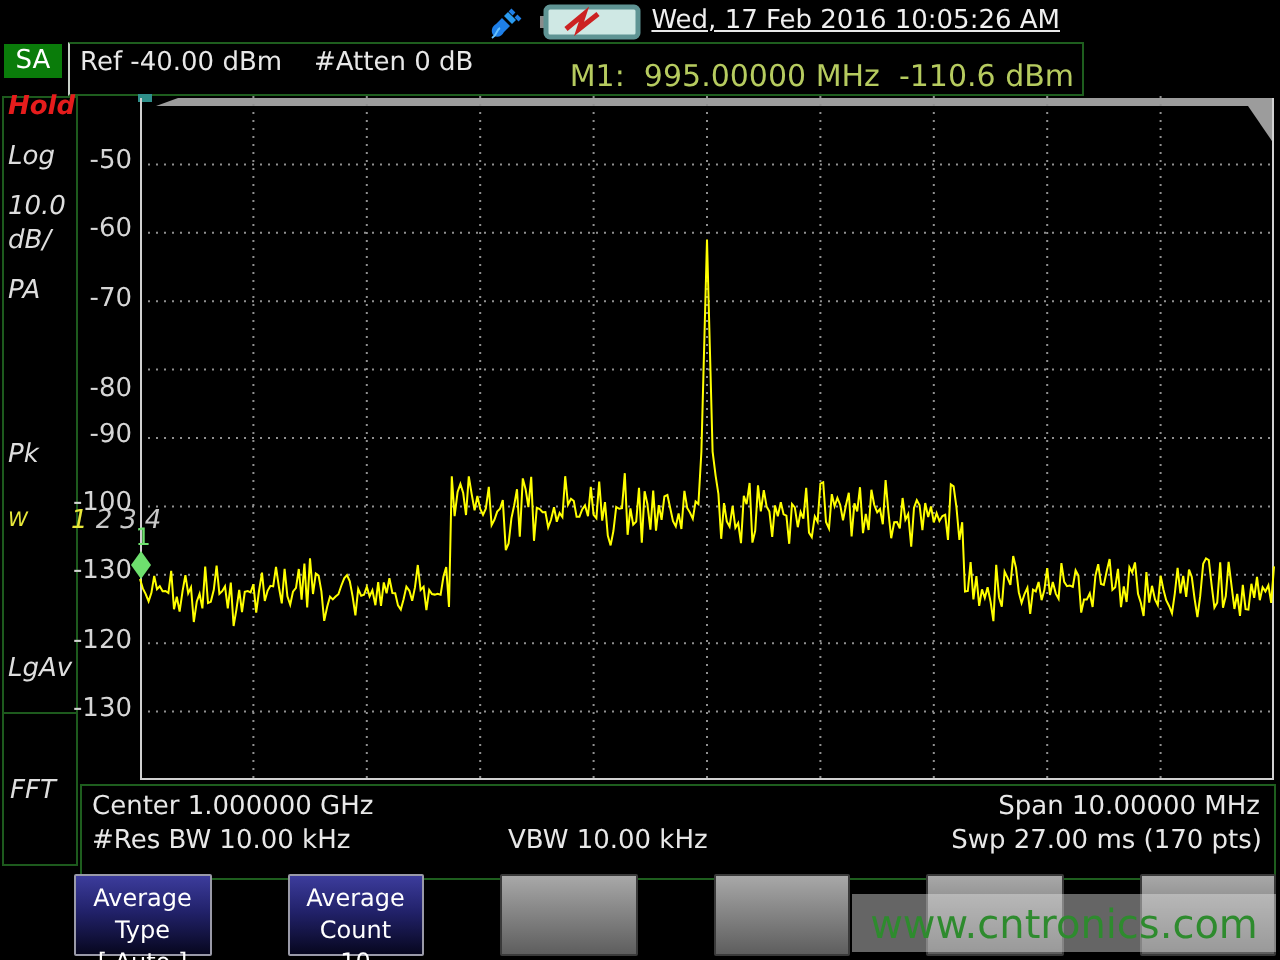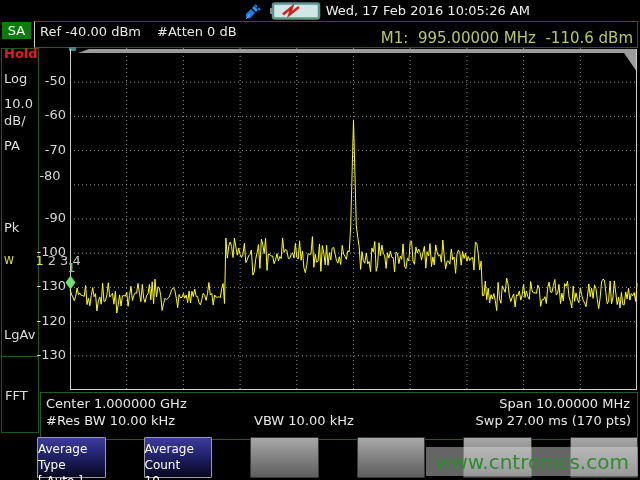--- a/index.html
+++ b/index.html
@@ -2,53 +2,53 @@
 <html><head>
 <meta charset="utf-8">
 <style>
   html,body{margin:0;padding:0;background:#222;}
   #screen{
     position:relative;width:640px;height:480px;background:#000;overflow:hidden;
     font-family:"DejaVu Sans",sans-serif;color:#e8e8e8;
   }
   
   #top-bar{position:absolute;left:0;top:0;width:532px;height:21px;display:flex;
-    justify-content:flex-end;align-items:center;gap:5px;padding-right:2px;box-sizing:border-box;}
+    justify-content:flex-end;align-items:center;gap:5px;padding-right:2px;box-sizing:border-box;text-decoration:underline;}
   #datetime{font-size:13px;color:#efefef;white-space:pre;}
   
   #sa-badge{position:absolute;left:2px;top:22px;width:29px;height:17px;background:#0a7c0a;
     color:#fff;font-size:13px;display:flex;align-items:center;justify-content:center;}
-  #header-box{position:absolute;left:34px;top:21px;width:604px;height:27px;box-sizing:border-box;
+  #header-box{position:absolute;left:34px;top:21px;width:508px;height:27px;box-sizing:border-box;
     border:1px solid #1e5e1e;border-left-color:#c8d0c8;background:#000;}
   #ref-label{position:absolute;left:5px;top:2px;font-size:13px;white-space:pre;}
   #atten-label{position:absolute;left:122px;top:2px;font-size:13px;white-space:pre;}
   #marker-readout{position:absolute;right:4px;bottom:0px;font-size:15px;color:#b6cb5f;white-space:pre;}
   
-  .side{position:absolute;font-size:13px;color:#dedede;white-space:pre;}
+  .side{position:absolute;font-size:13px;color:#dedede;white-space:pre;font-style:italic;}
   #sidebar-box{position:absolute;left:1px;top:48px;width:38px;height:385px;box-sizing:border-box;
     border:1px solid #1d5a1d;}
   #sidebar-divider{position:absolute;left:1px;top:356px;width:38px;border-top:1px solid #1d5a1d;}
   #hold-label{color:#e51c1c;font-weight:bold;}
   #trace-numbers{letter-spacing:4px;}
   .trace-num{color:#c8c8c8;} .trace-num.active{color:#e8e83a;}
   #trace-state{color:#e8e83a;font-size:10px;}
   
   #plot-svg{position:absolute;left:70px;top:48px;overflow:visible;}
   #corner-mark{position:absolute;left:69px;top:47px;width:7px;height:4px;background:#2f8f8a;}
   .ytick{position:absolute;left:34px;width:32px;text-align:right;font-size:13px;color:#d6d6d6;}
   
   #annotation-box{position:absolute;left:40px;top:392px;width:598px;height:48px;box-sizing:border-box;
     border:1px solid #1e5e1e;background:#000;font-size:13px;}
   .ann{position:absolute;white-space:pre;}
   #ann-center{left:5px;top:3px;} #ann-span{right:7px;top:3px;}
   #ann-rbw{left:5px;top:20px;} #ann-vbw{left:213px;top:20px;} #ann-sweep{right:6px;top:20px;}
   
   #softkeys{position:absolute;left:0;top:437px;width:640px;height:41px;display:flex;gap:3px;
     padding:0 2px;box-sizing:border-box;}
-  .softkey{flex:1;box-sizing:border-box;font-size:12px;line-height:16px;color:#fff;text-align:left;
+  .softkey{flex:1;box-sizing:border-box;font-size:12px;line-height:16px;color:#fff;text-align:center;
     padding-top:3px;border-radius:1px;cursor:pointer;margin-left:35px;}
   .softkey.blue{background:linear-gradient(180deg,#3c3c9c 0%,#22226b 45%,#07071f 100%);
     border:1px solid #9a9aa8;}
   .softkey.gray{background:linear-gradient(180deg,#a8a8a8 0%,#8a8a8a 40%,#5e5e5e 100%);
     border:1px solid #3a3a3a;}
   #watermark{position:absolute;right:2px;top:447px;width:212px;height:29px;
     background:rgba(225,225,225,0.45);display:flex;align-items:center;justify-content:center;
     color:#2e8b2e;font-size:20px;}
   svg text{font-family:"DejaVu Sans",sans-serif;}
 </style>
@@ -92,21 +92,21 @@
     <span class="trace-num active">1</span><span class="trace-num">2</span><span class="trace-num">3</span><span class="trace-num">4</span>
   </div>
   <div class="side" id="trace-state" style="left:4px;top:255px;">W</div>
   <div class="side" style="left:4px;top:327px;">LgAv</div>
   <div class="side" style="left:5px;top:388px;">FFT</div>
 
   <div id="yaxis">
       <div class="ytick" style="top: 73.2px;">-50</div>
       <div class="ytick" style="top: 107.4px;">-60</div>
       <div class="ytick" style="top: 141.6px;">-70</div>
-      <div class="ytick" style="top: 168px; text-align: center;">-80</div>
+      <div class="ytick" style="top: 187px;">-80</div>
       <div class="ytick" style="top: 210px;">-90</div>
       <div class="ytick" style="top: 244.2px;">-100</div>
       <div class="ytick" style="top: 278.4px;">-130</div>
       <div class="ytick" style="top: 312.6px;">-120</div>
       <div class="ytick" style="top: 346.8px;">-130</div>
     </div>
 
   <div id="corner-mark"></div>
   <svg id="plot-svg" width="567" height="342" viewBox="0 0 567 342">
       <polygon points="8,5 19,1 567,1 567,5 8,5" fill="#9c9c9c"></polygon>

